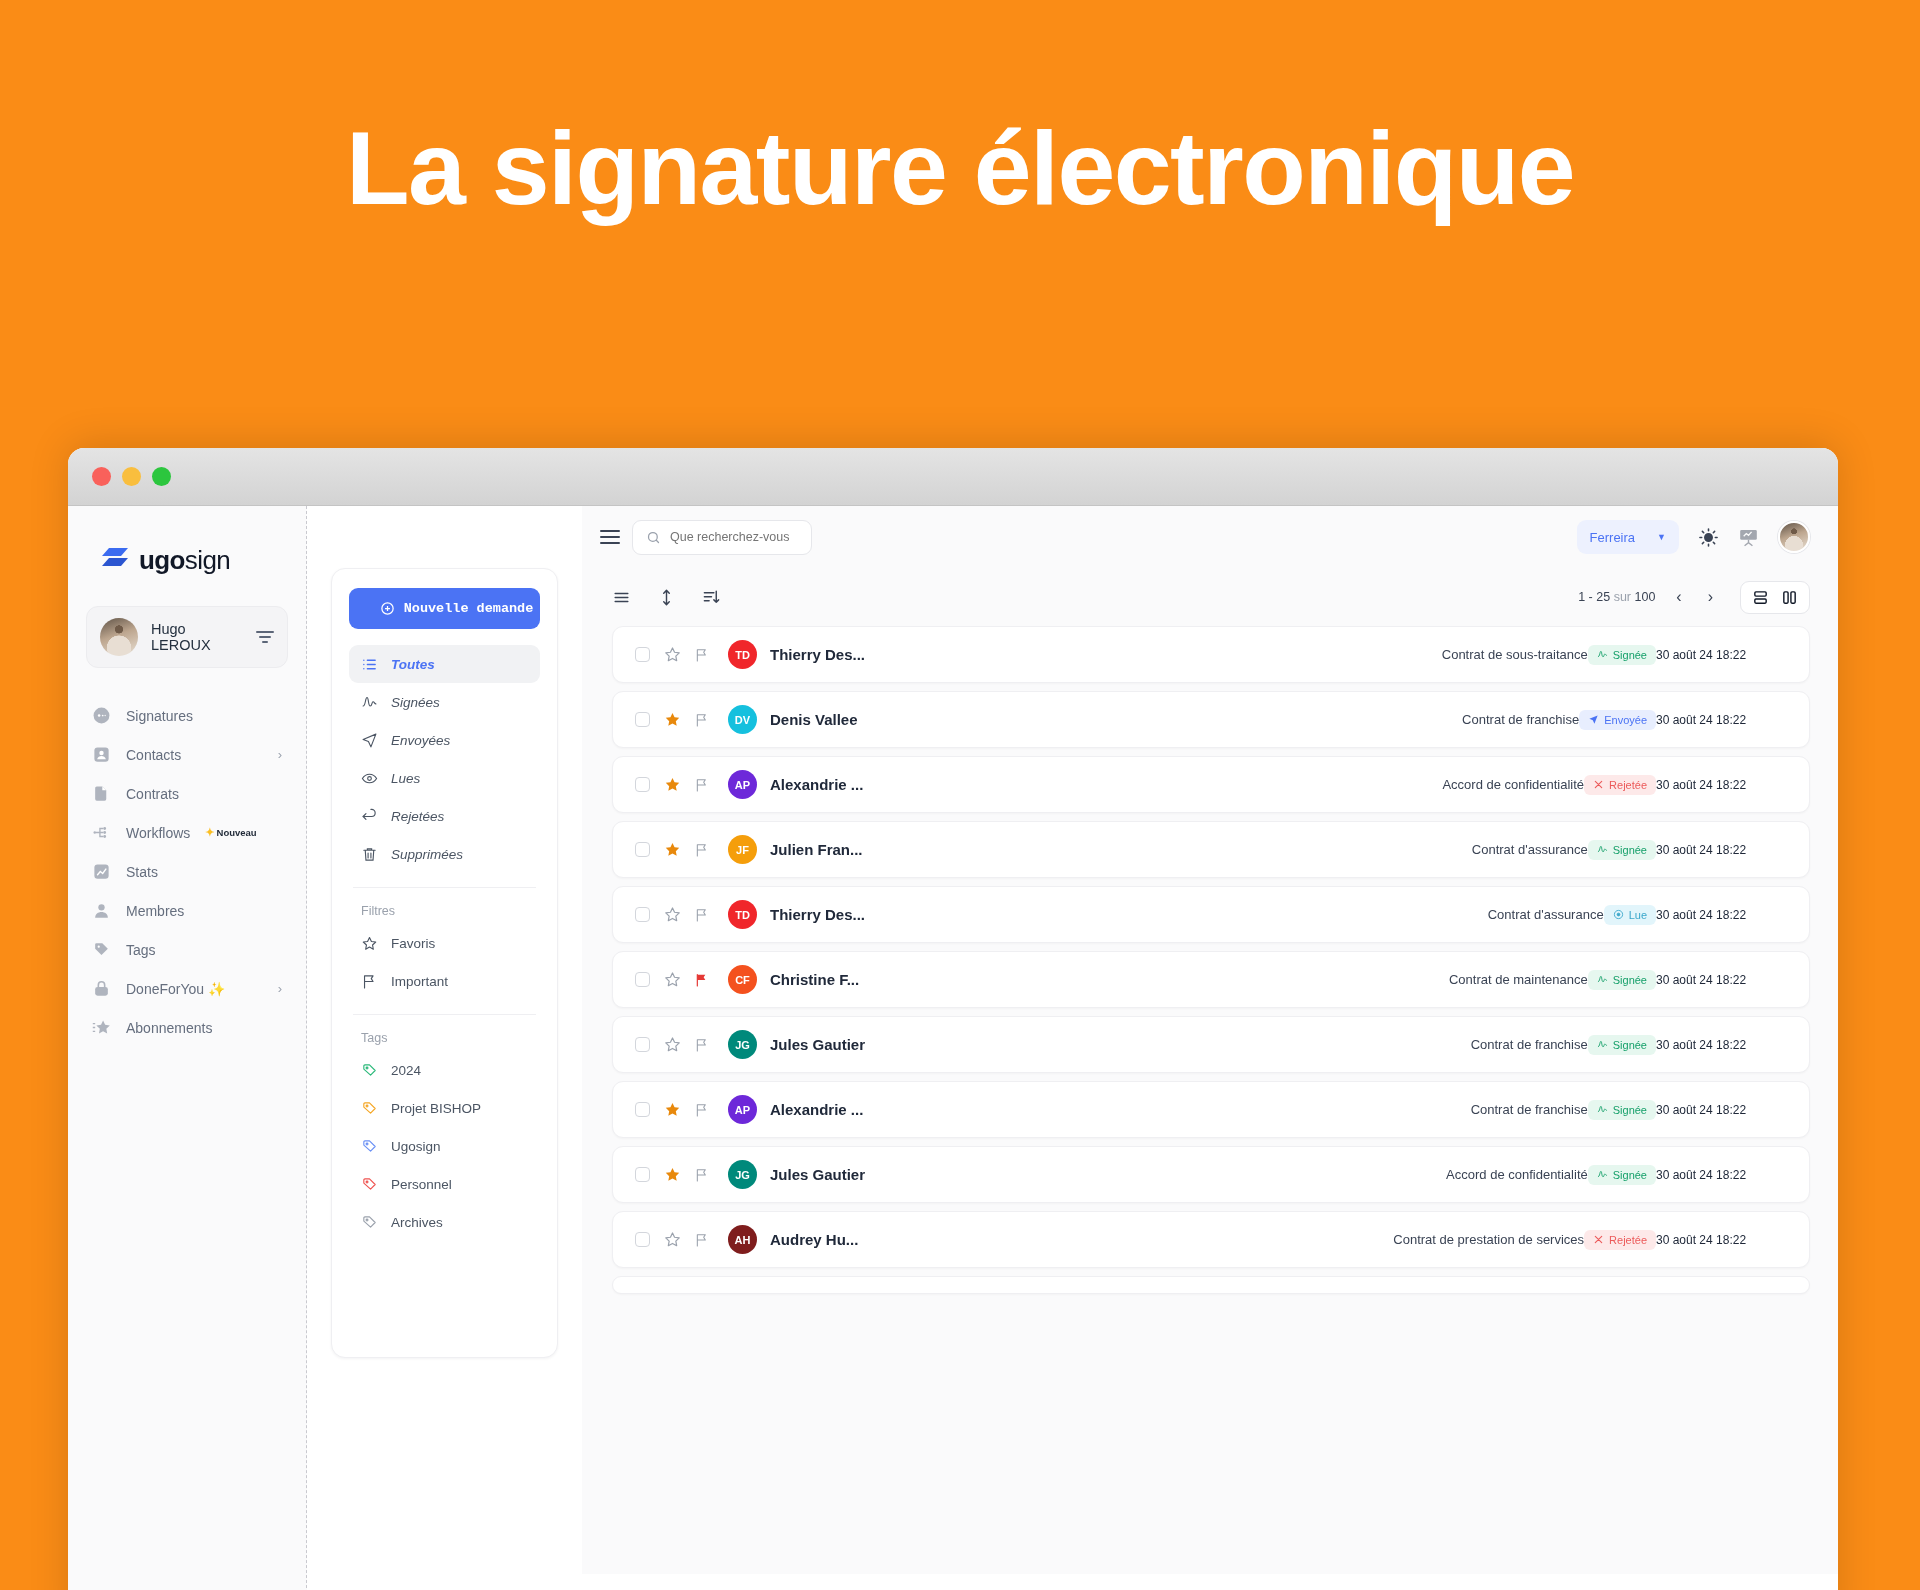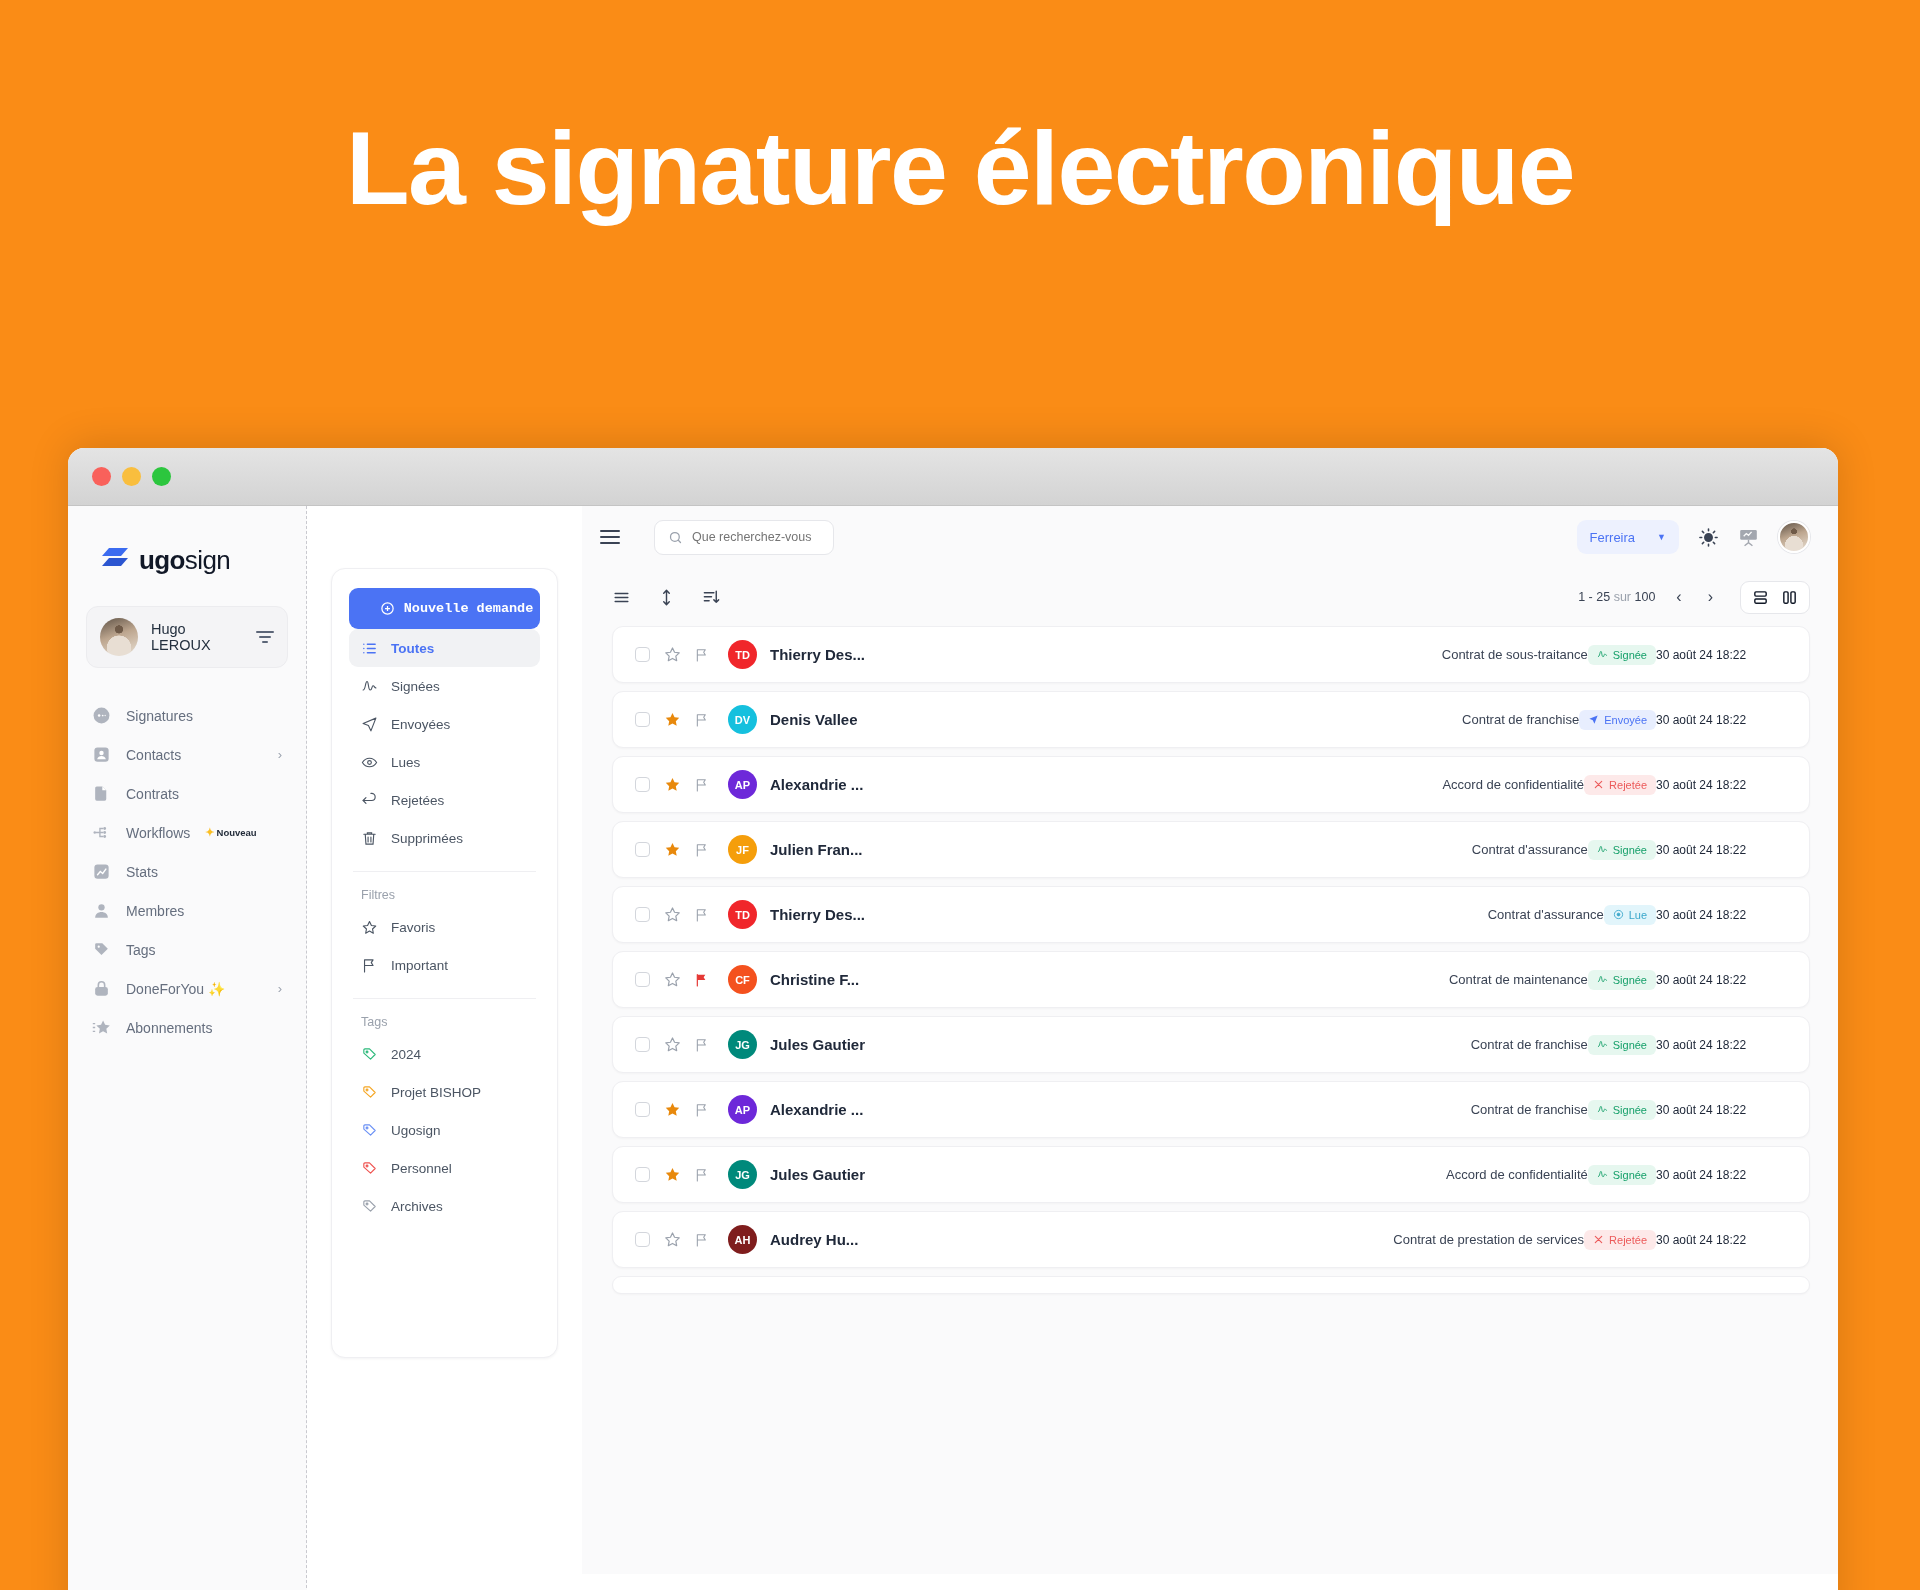--- a/index.html
+++ b/index.html
@@ -166,21 +166,21 @@
     font-family: Liberation Mono, monospace;
     display: flex;
     align-items: center;
     justify-content: center;
     gap: 9px;
     cursor: pointer;
     padding-left: 24px;
   }
   .new-request-btn svg { width: 15px; height: 15px; }
 
-  .flist { margin-top: 0; }
+  .flist { margin-top: 16px; font-style: italic; }
   .fitem {
     display: flex;
     align-items: center;
     gap: 13px;
     height: 38px;
     padding: 0 12px;
     border-radius: 9px;
     cursor: pointer;
     color: #4B5563;
     font-size: 13.5px;
@@ -199,21 +199,21 @@
     background: #FAFAFB;
     display: flex;
     flex-direction: column;
     min-width: 0;
   }
   .topbar {
     height: 62px;
     display: flex;
     align-items: center;
     padding: 0 28px 0 18px;
-    gap: 34px;
+    gap: 12px;
     background: #FAFAFB;
   }
   .hamburger { width: 20px; cursor: pointer; }
   .hamburger i { display: block; height: 2px; background: #3A4354; margin: 4px 0; border-radius: 2px; }
 
   .search {
     width: 180px;
     height: 35px;
     border: 1px solid #E6E7EB;
     background: #ffffff;

